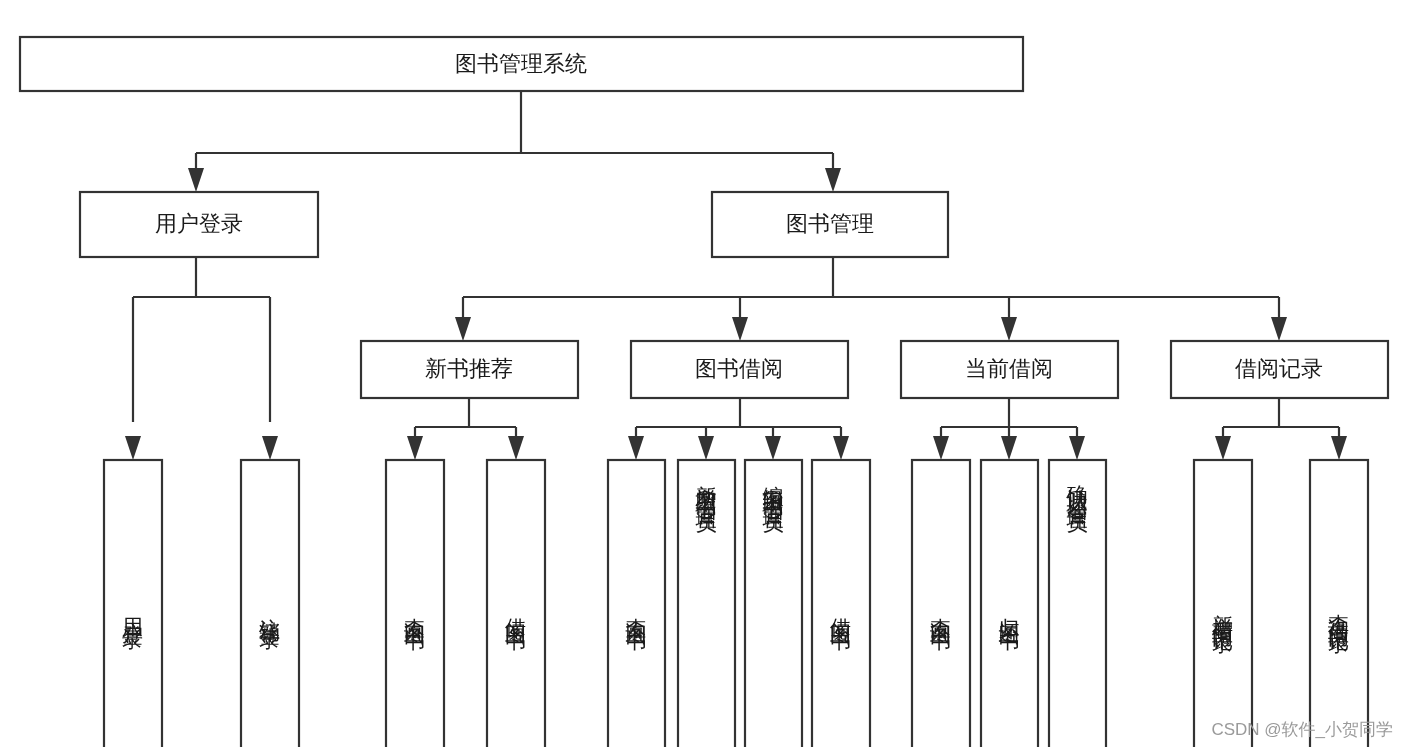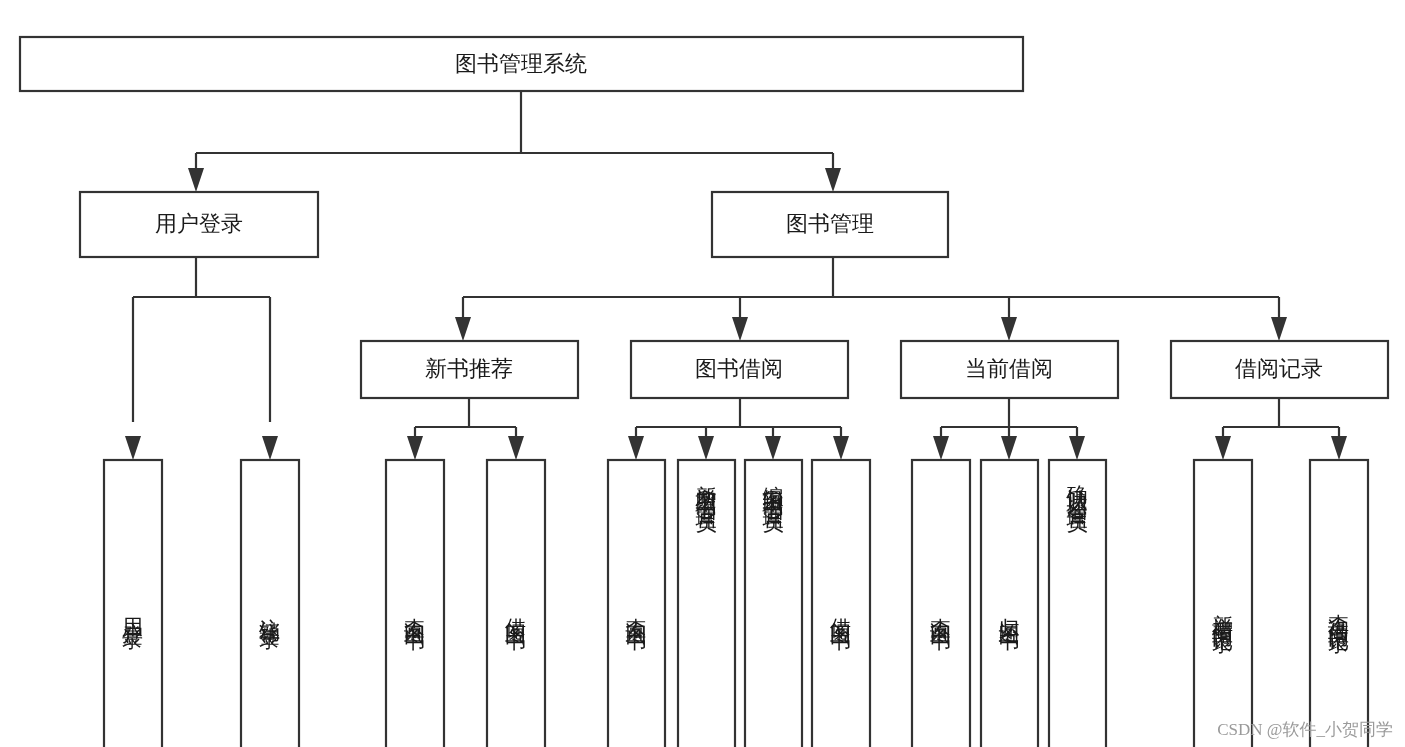--- a/index.html
+++ b/index.html
@@ -45,21 +45,21 @@
     font-family: "Liberation Sans", "DejaVu Sans", sans-serif;
     font-size: 22px;
     fill: #1a1a1a;
     text-anchor: middle;
     dominant-baseline: middle;
   }
   .watermark {
     position: absolute;
     right: 12px;
     bottom: 6px;
-    font-family: Liberation Serif, serif;
+    font-family: Liberation Sans, sans-serif;
     font-size: 17px;
     color: #9a9a9a;
     white-space: nowrap;
     pointer-events: none;
   }
 </style>
 </head>
 <body>
 
 <div id="diagram-root">

